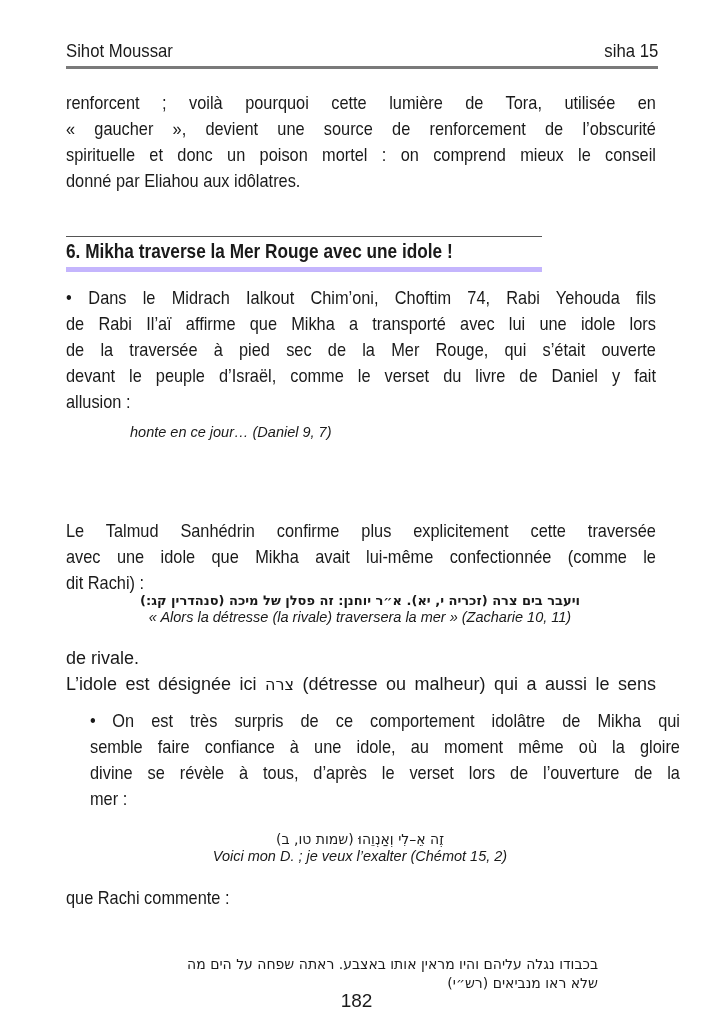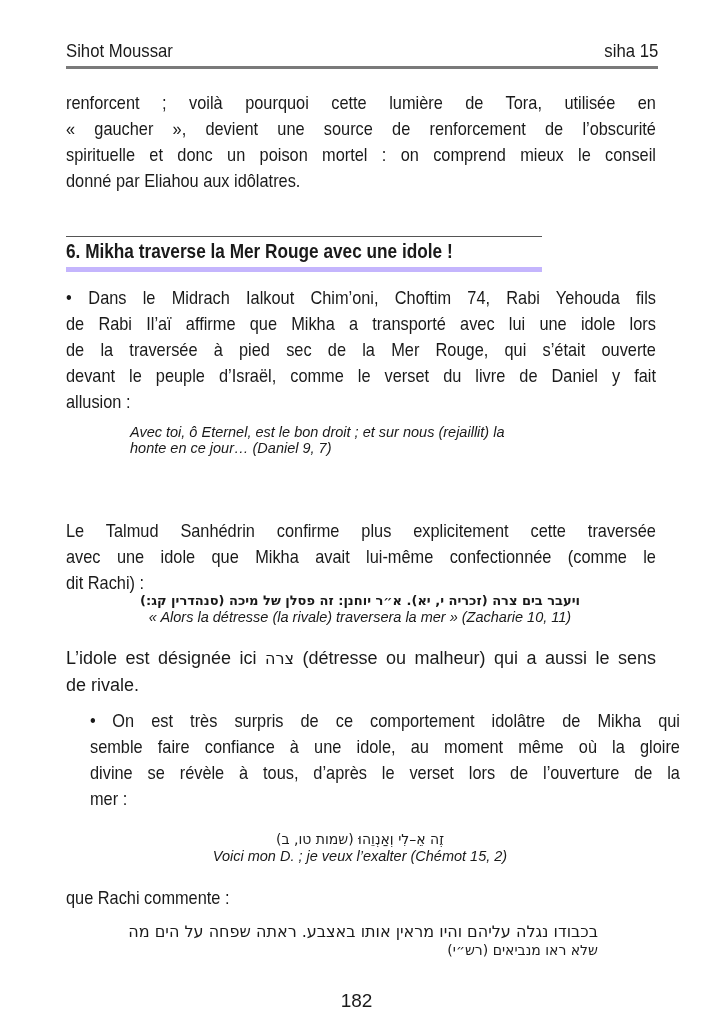--- a/index.html
+++ b/index.html
@@ -44,54 +44,53 @@
 
 <div class="para" style="top:285px;">
   <span class="ln"><span class="bullet">•</span><span>Dans le Midrach Ialkout Chim’oni, Choftim 74, Rabi Yehouda fils</span></span>
   <span class="ln">de Rabi Il’aï affirme que Mikha a transporté avec lui une idole lors</span>
   <span class="ln">de la traversée à pied sec de la Mer Rouge, qui s’était ouverte</span>
   <span class="ln">devant le peuple d’Israël, comme le verset du livre de Daniel y fait</span>
   <span class="ln last">allusion :</span>
 </div>
 
 <div class="quote" style="left:130px; top:424px; width:440px;">
-  <div class="italic">Avec toi, ô Eternel, est le bon droit ; et sur nous (rejaillit) la</div>
   <div class="italic">honte en ce jour… (Daniel 9, 7)</div>
 </div>
 
 <div class="para" style="top:498px;margin-top:20px;">
   <span class="ln">Le Talmud Sanhédrin confirme plus explicitement cette traversée</span>
   <span class="ln">avec une idole que Mikha avait lui-même confectionnée (comme le</span>
   <span class="ln last">dit Rachi) :</span>
 </div>
 
 <div class="quote" style="left:130px; top:592px; width:460px;">
   <div class="hebrew center" style="font-size:13px; line-height:17px; font-weight:bold;">ויעבר בים צרה (זכריה י, יא). א״ר יוחנן: זה פסלן של מיכה (סנהדרין קג:)</div>
   <div class="italic center">« Alors la détresse (la rivale) traversera la mer » (Zacharie 10, 11)</div>
 </div>
 
 <div class="para" style="top:645px;">
+  <span class="ln last serif-line" style="transform:none; width:590px; font-size:18px;">de rivale.</span>
   <span class="ln serif-line" style="transform:none; width:590px; font-size:18px;"><span>L’idole est désignée ici</span> <span class="inline-hebrew">צרה</span> <span>(détresse ou malheur) qui a aussi le sens</span></span>
-  <span class="ln last serif-line" style="transform:none; width:590px; font-size:18px;">de rivale.</span>
 </div>
 
 <div class="para" style="top:708px;margin-left:24px;">
   <span class="ln"><span class="bullet">•</span><span>On est très surpris de ce comportement idolâtre de Mikha qui</span></span>
   <span class="ln">semble faire confiance à une idole, au moment même où la gloire</span>
   <span class="ln">divine se révèle à tous, d’après le verset lors de l’ouverture de la</span>
   <span class="ln last">mer :</span>
 </div>
 
 <div class="quote" style="left:130px; top:830px; width:460px;">
   <div class="hebrew center" style="font-size:14px; line-height:18px;">זֶה אֵ–לִי וְאַנְוֵהוּ (שמות טו, ב)</div>
   <div class="italic center">Voici mon D. ; je veux l’exalter (Chémot 15, 2)</div>
 </div>
 
 <div class="para" style="top:885px;">
   <span class="ln last">que Rachi commente :</span>
 </div>
 
 <div class="quote" style="left:120px; top:922px; width:478px;">
-  <div class="hebrew" style="font-size:16px; line-height:19px; text-align:right;">בכבודו נגלה עליהם והיו מראין אותו באצבע. ראתה שפחה על הים מה</div>
+  <div class="hebrew" style="font-size:14px; line-height:19px; text-align:right;margin-top:33px;">בכבודו נגלה עליהם והיו מראין אותו באצבע. ראתה שפחה על הים מה</div>
   <div class="hebrew" style="font-size:14px; line-height:19px; text-align:right;">שלא ראו מנביאים (רש״י)</div>
 </div>
 
 <div class="page-number">182</div>
 
 </body></html>

